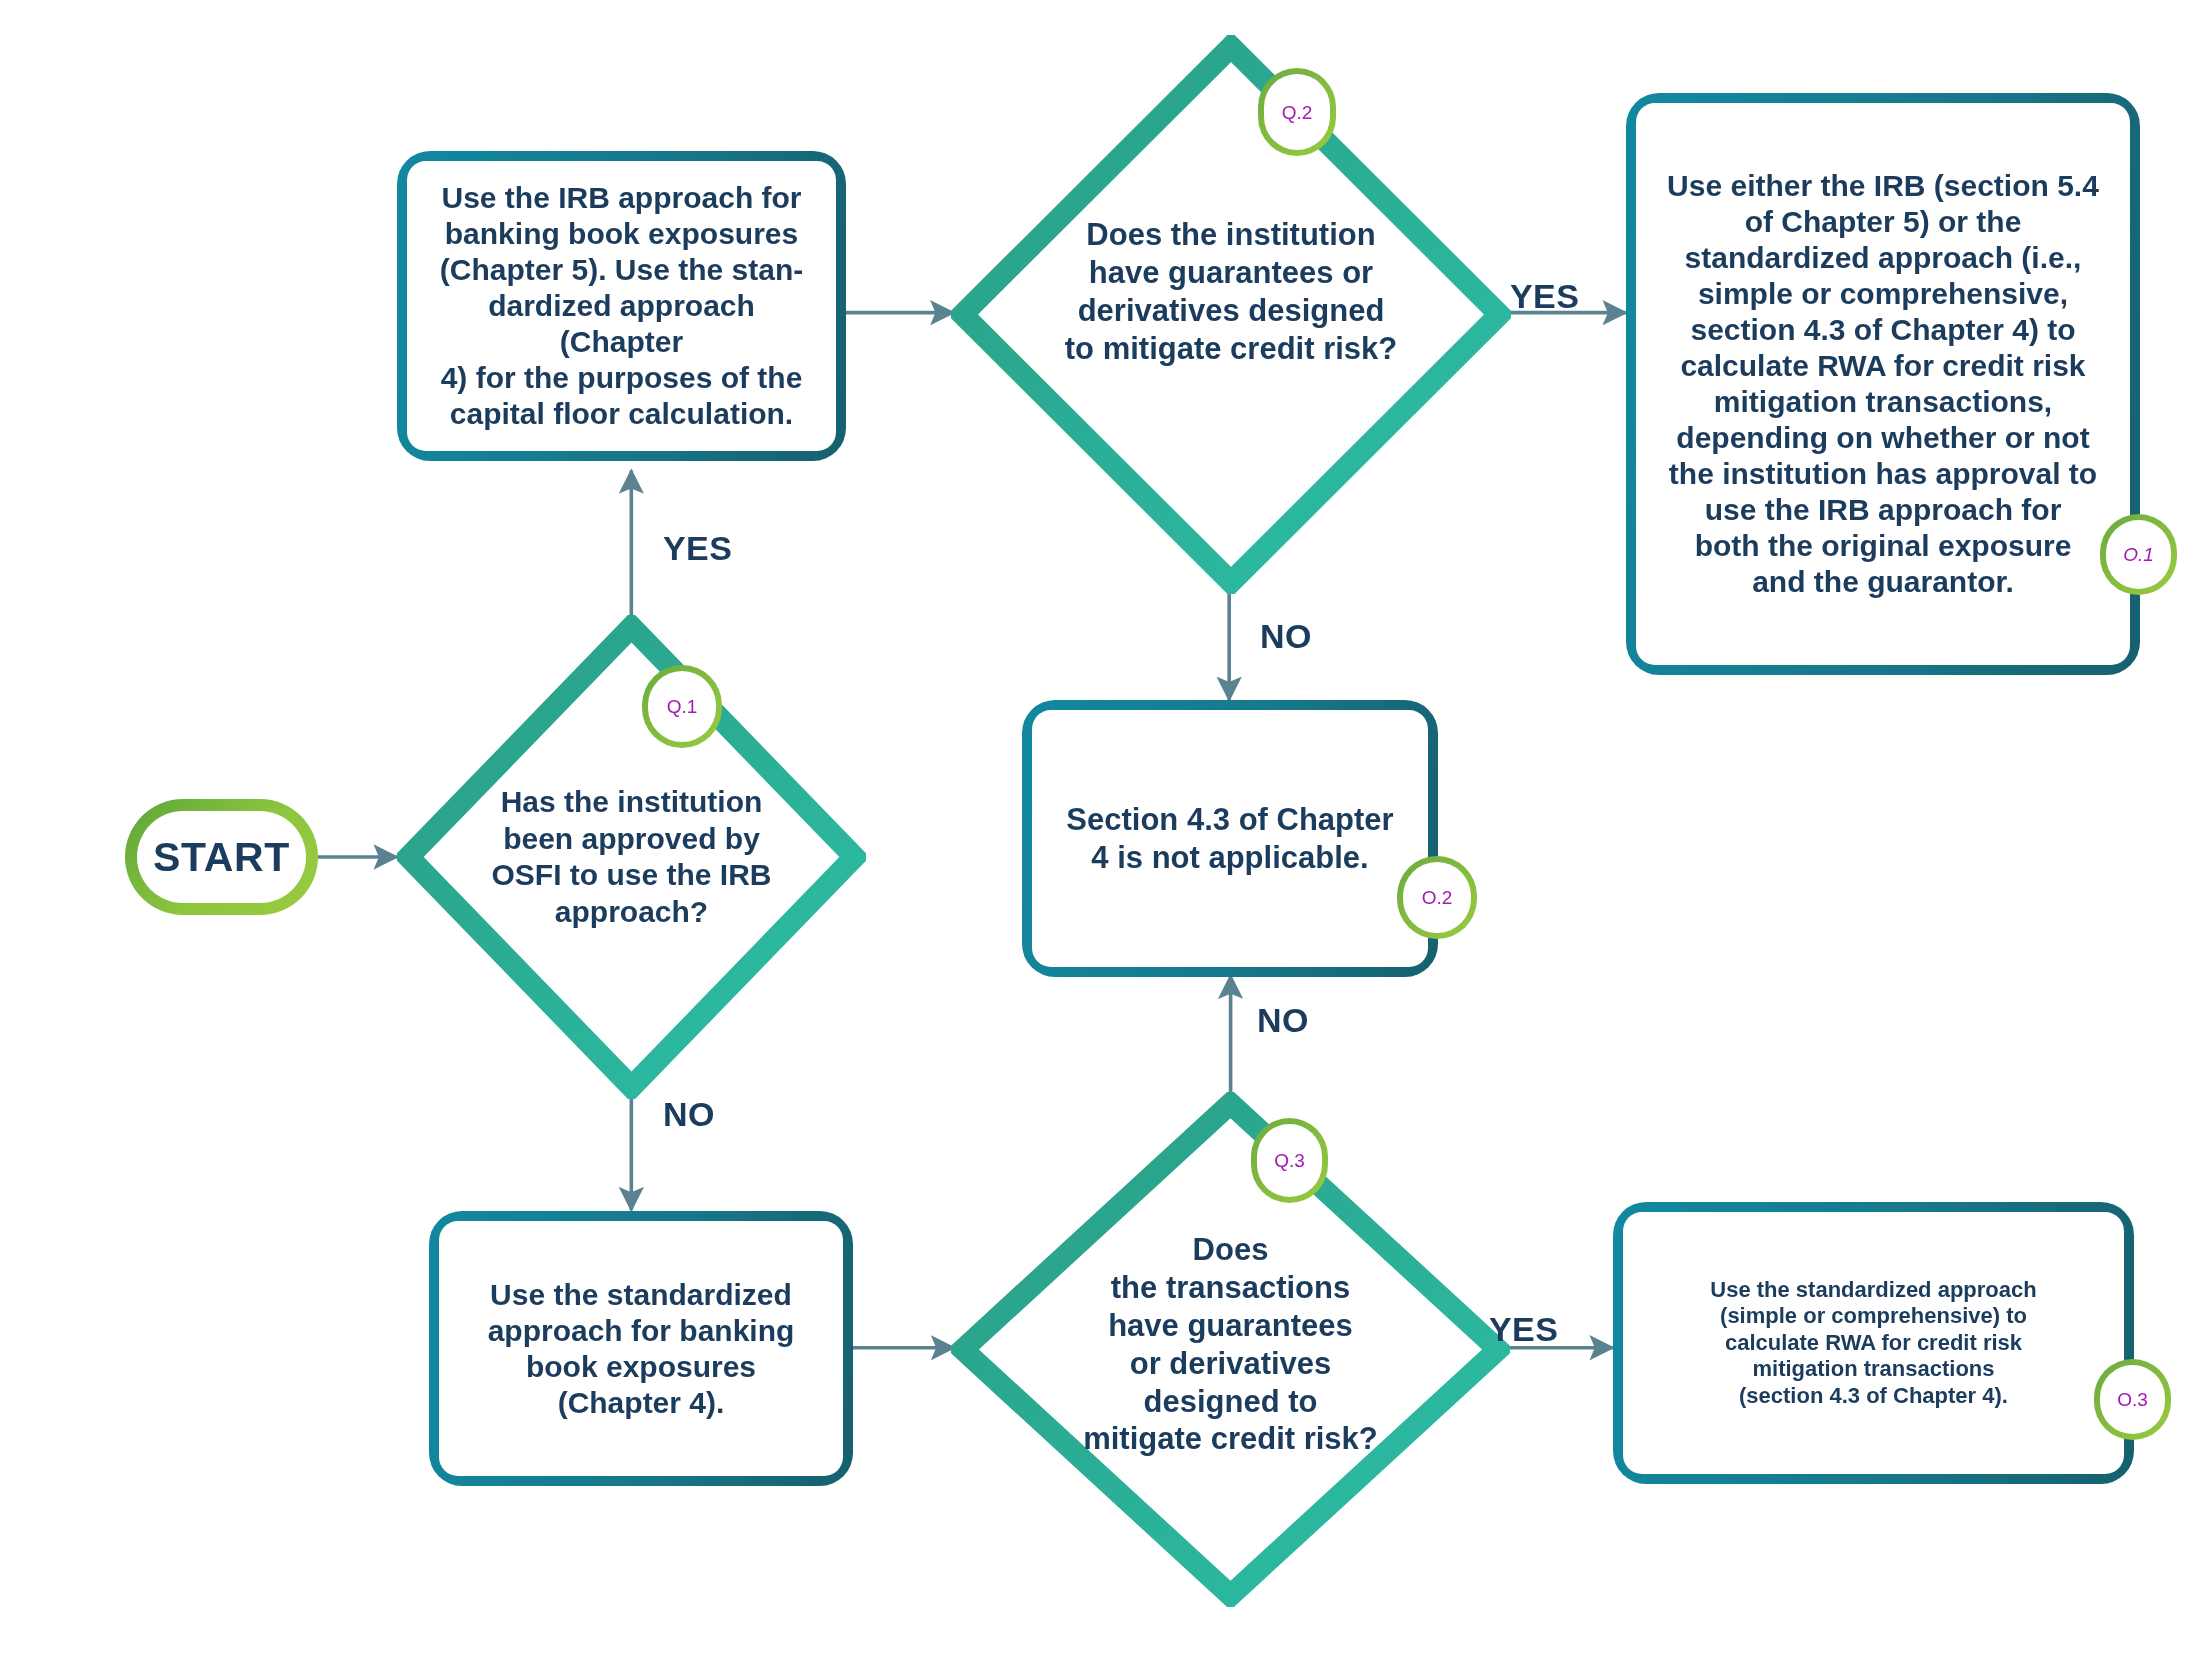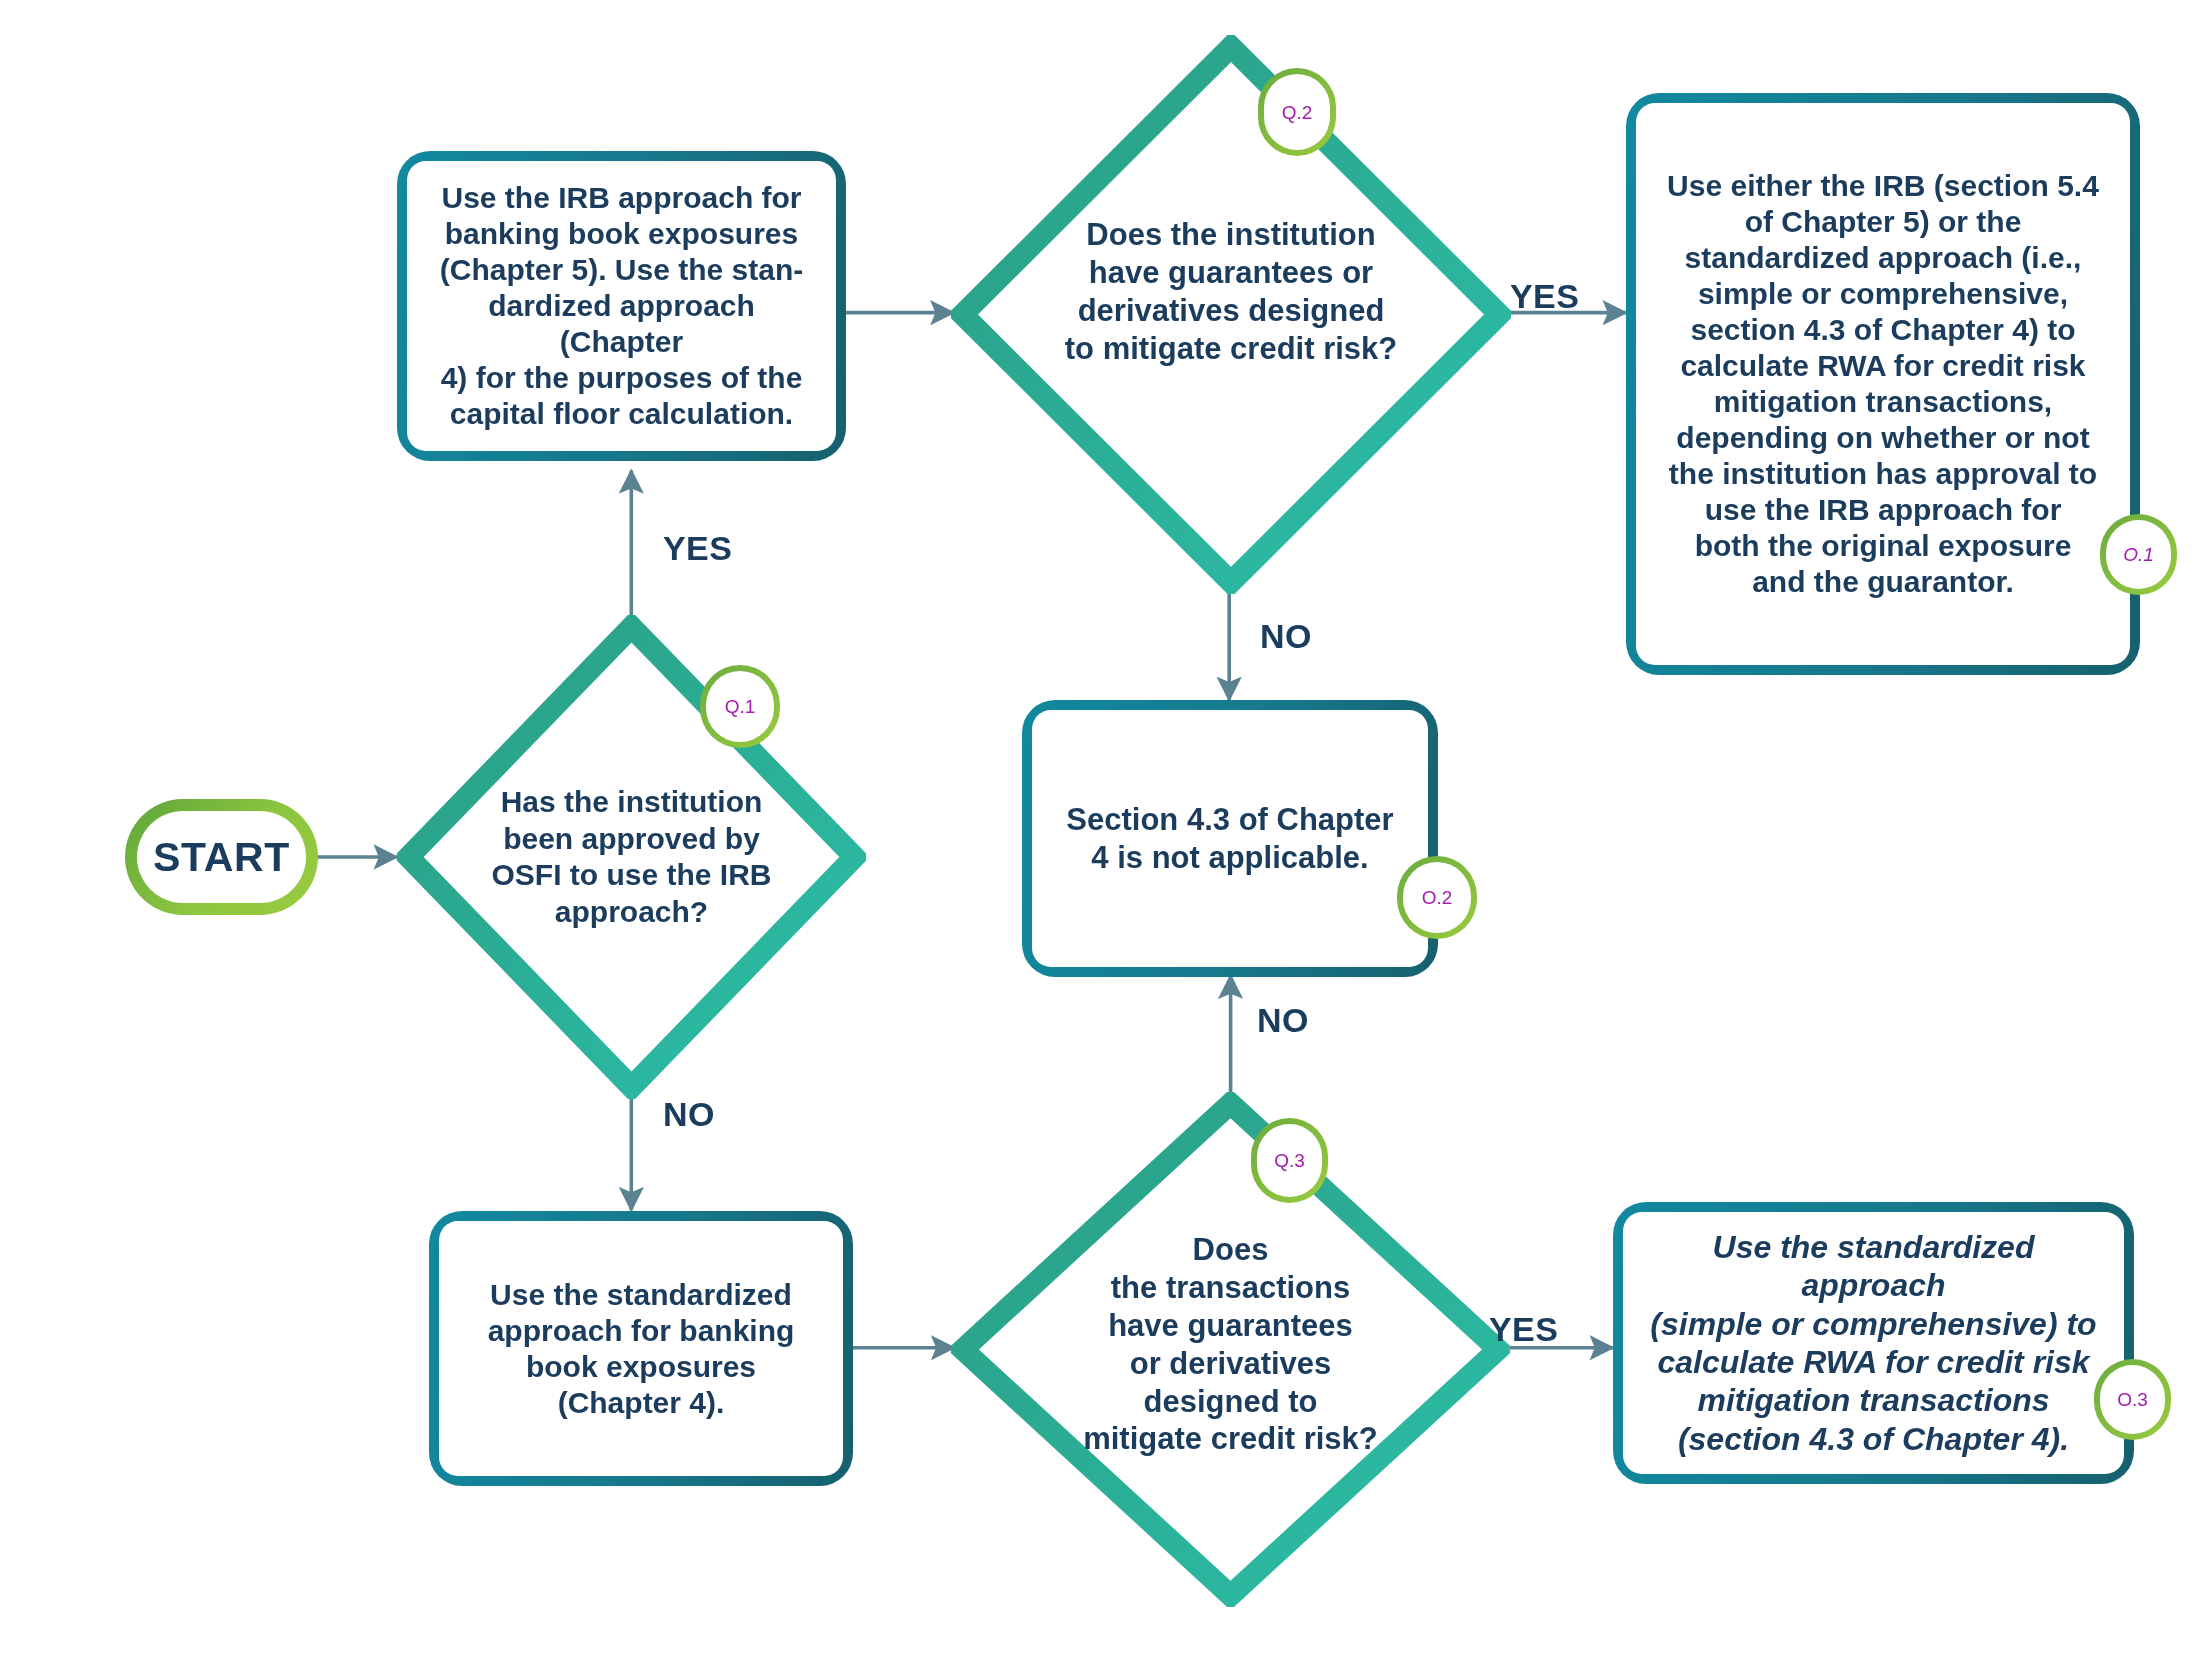--- a/index.html
+++ b/index.html
@@ -239,21 +239,21 @@
   <div class="badge" style="left:1397px; top:856px; width:80px; height:83px;
               background:linear-gradient(135deg,#6aab3f 0%,#9bcb3f 100%);">
     <div class="binner">
       <span class="btxt">O.2</span>
     </div>
   </div>
 
   <div class="procbox" style="left:1613px; top:1202px; width:521px; height:282px;
               background:linear-gradient(100deg,#1189a0 0%,#17788b 55%,#16606e 100%);">
     <div class="frame">
-      <span class="txt" style="font-size:32px;font-style:italic;">Use the standardized approach
+      <span class="txt" style="font-size:22px;">Use the standardized approach
 (simple or comprehensive) to
 calculate RWA for credit risk
 mitigation transactions
 (section 4.3 of Chapter 4).</span>
     </div>
   </div>
   <div class="badge" style="left:2094px; top:1359px; width:77px; height:81px;
               background:linear-gradient(135deg,#6aab3f 0%,#9bcb3f 100%);">
     <div class="binner">
       <span class="btxt">O.3</span>
@@ -268,21 +268,21 @@
           <stop offset="100%" stop-color="#2cbfa8"></stop>
         </linearGradient>
       </defs>
       <path d="M 324 16 L 632 334 L 324 652 L 16 334 Z" fill="none" stroke="url(#dg1)" stroke-width="30"></path>
     </svg>
     <span class="dtxt" style="font-size:30px;">Has the institution
 been approved by
 OSFI to use the IRB
 approach?</span>
   </div>
-  <div class="badge" style="left:700px; top:665px; width:80px; height:83px;
+  <div class="badge" style="left:642px; top:665px; width:80px; height:83px;
               background:linear-gradient(135deg,#6aab3f 0%,#9bcb3f 100%);">
     <div class="binner">
       <span class="btxt">Q.1</span>
     </div>
   </div>
 
   <div class="diamond" style="left:951px; top:35px; width:560px; height:559px;">
     <svg width="560" height="559" viewBox="0 0 774 772">
       <defs>
         <linearGradient id="dg2" x1="0" y1="0" x2="1" y2="1">

